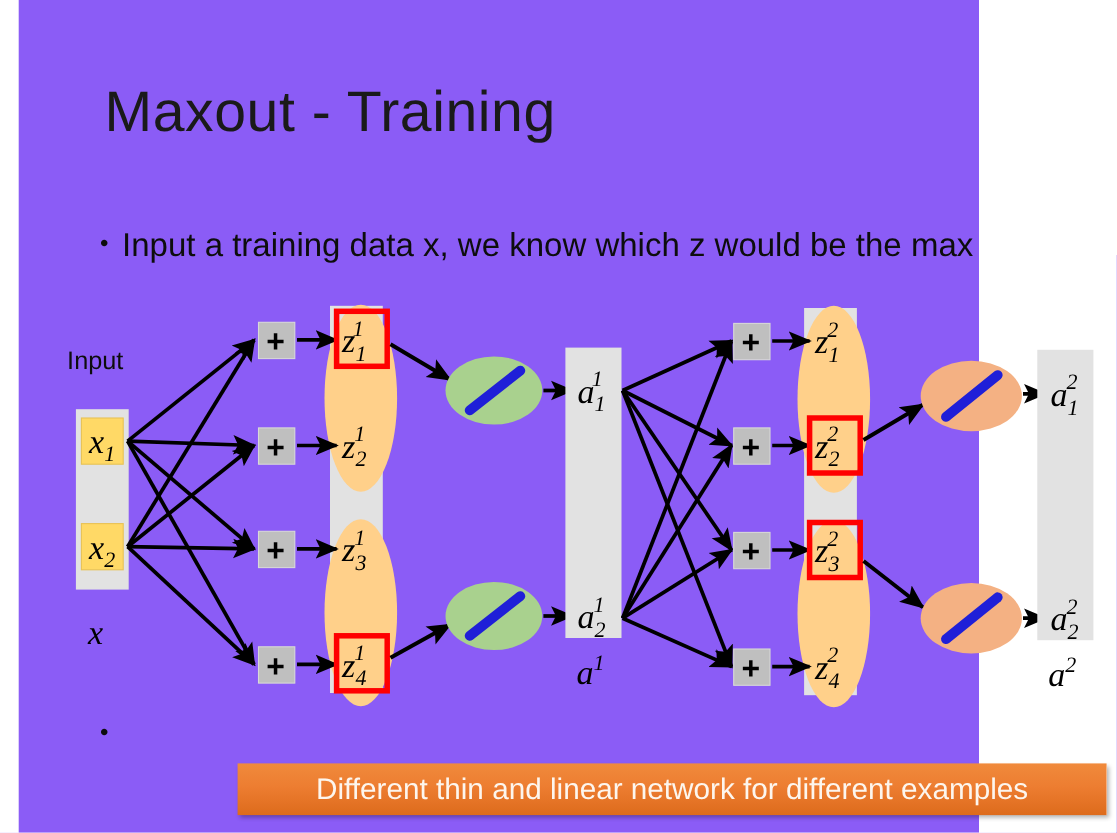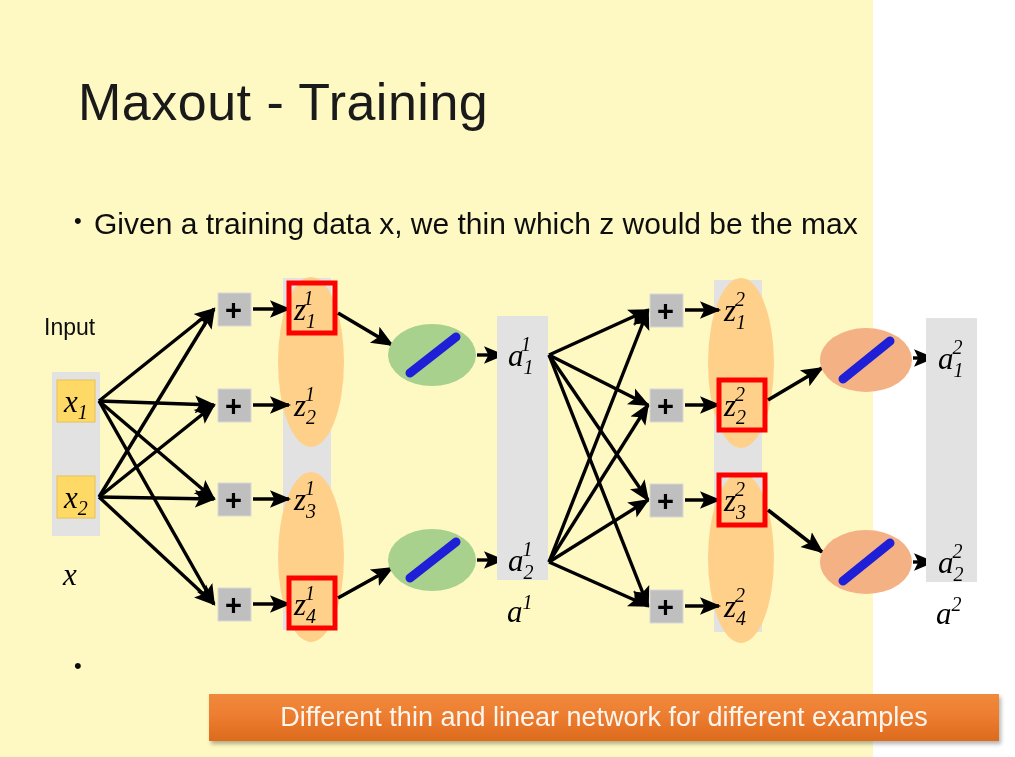--- a/index.html
+++ b/index.html
@@ -10,24 +10,24 @@
   body {
     width: 1015px;
     height: 757px;
     position: relative;
     overflow: hidden;
     font-family: "Liberation Sans", sans-serif;
     color: #000000;
   }
   #slide {
     position: absolute;
-    left: 0; top: 0;
+    left: 17px; top: 0;
     width: 873px;
     height: 757px;
-    background: #fef9c3;
+    background: #8b5cf6;
   }
   .title {
     position: absolute;
     left: 78px;
     top: 72px;
     font-size: 52px;
     font-weight: 400;
     letter-spacing: 0.5px;
     color: #1a1a1a;
     font-family: "Liberation Sans", sans-serif;
@@ -56,21 +56,20 @@
     position: absolute;
     left: 199px;
     top: 694px;
     width: 790px;
     height: 47px;
     background: linear-gradient(to bottom, #F08A3C 0%, #ED7D31 45%, #DD6B1C 100%);
     box-shadow: 2px 3px 4px rgba(0,0,0,0.30);
     display: flex;
     align-items: center;
     justify-content: center;
-    margin-left: 10px;
   }
   #banner-text {
     color: #FDF6EE;
     font-size: 27px;
     font-family: "Liberation Sans", sans-serif;
     white-space: nowrap;
   }
 
   #diagram {
     position: absolute;
@@ -106,21 +105,21 @@
 </style>
 </head>
 <body>
 
 <div id="slide">
 
   <div class="title">Maxout - Training</div>
 
   <div class="bullet-row" id="bullet1">
     <span class="bullet-dot">•</span>
-    <span class="bullet-text">Given a training data x, we thin which z would be the max</span>
+    <span class="bullet-text">Input a training data x, we know which z would be the max</span>
   </div>
 
   <div class="bullet-row" id="bullet2">
     <span class="bullet-dot">•</span>
   </div>
 
   <div id="banner">
     <span id="banner-text">Different thin and linear network for different examples</span>
   </div>
 

